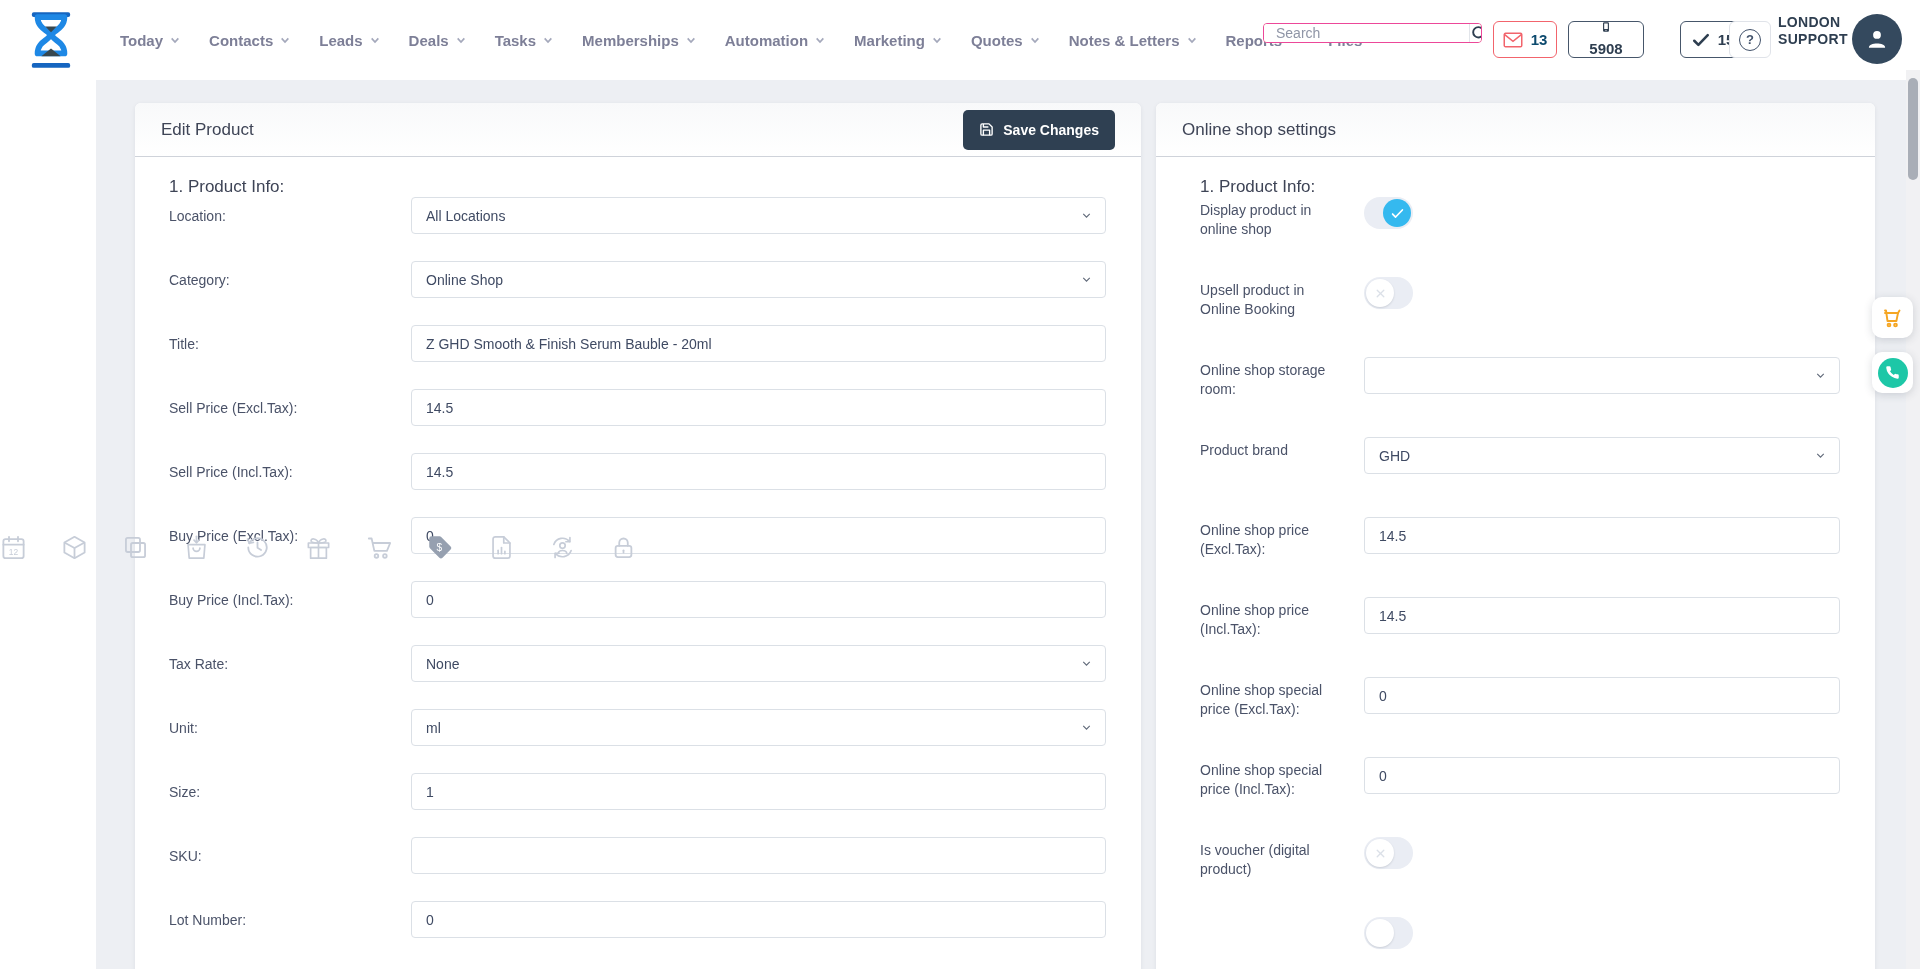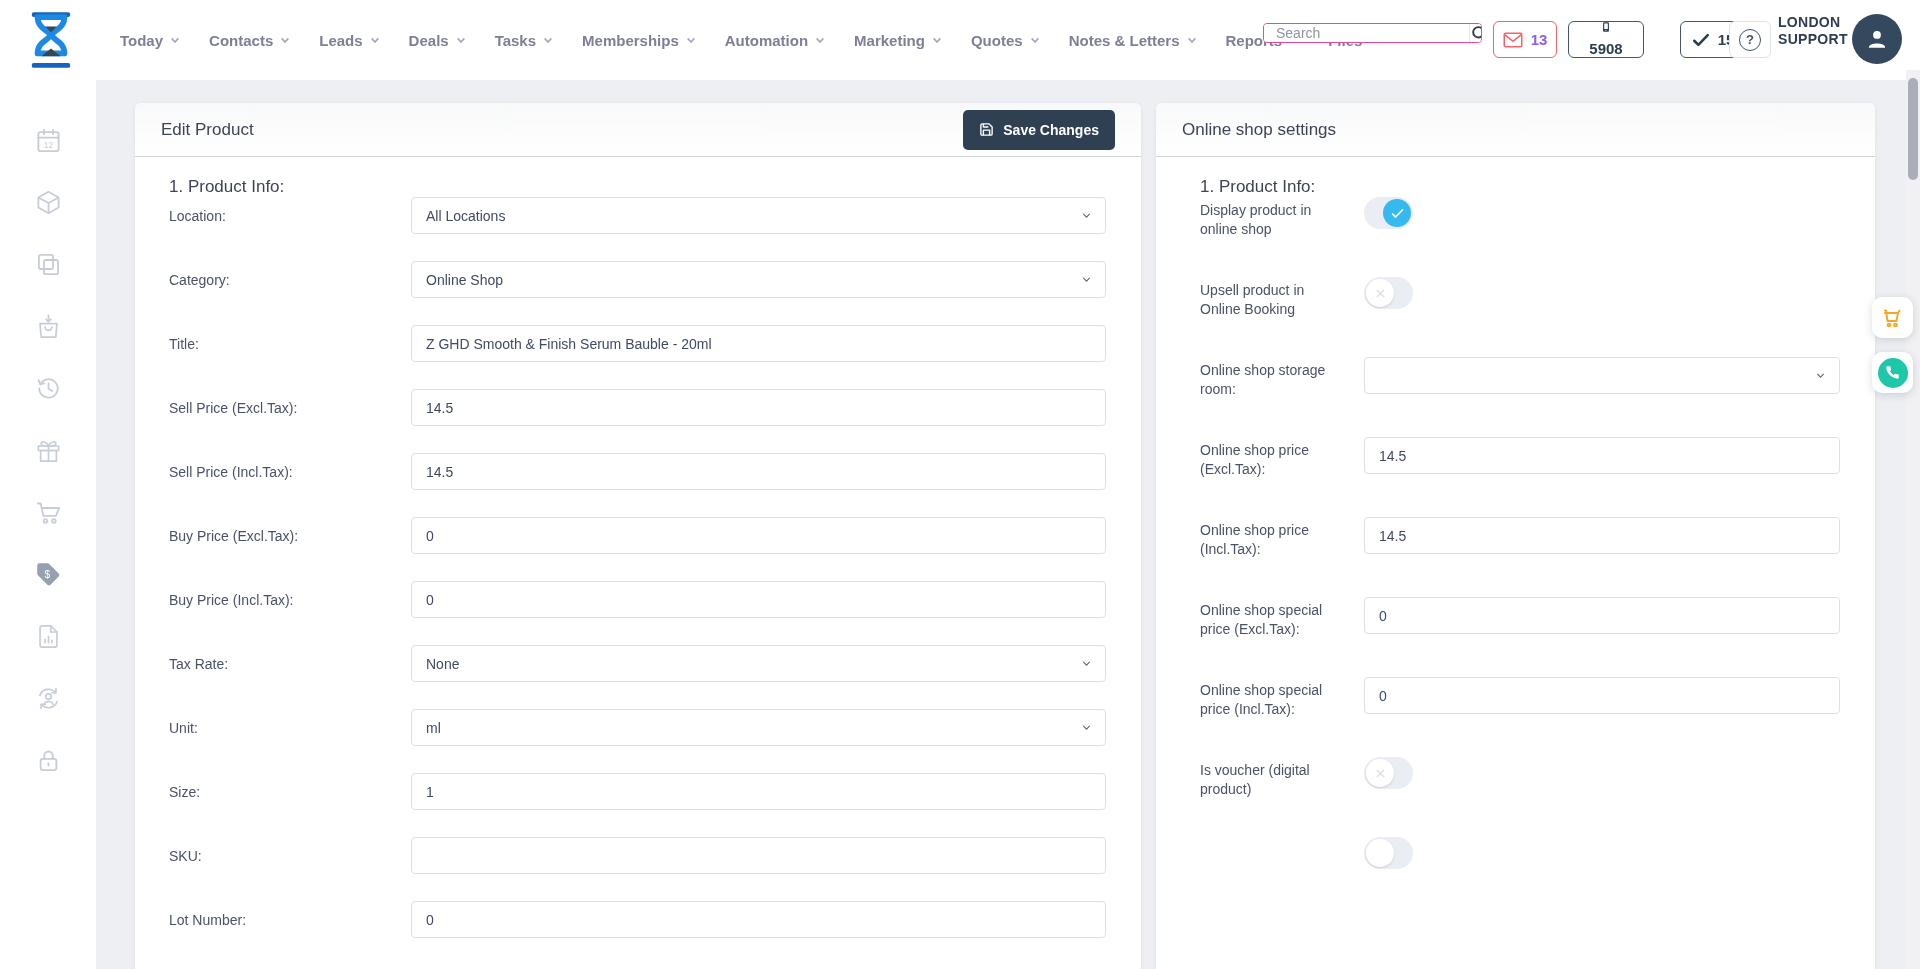--- a/index.html
+++ b/index.html
@@ -15,33 +15,33 @@
   .nav-item { display:flex; align-items:center; gap:7px; font-size:15px; font-weight:700; color:#7d7f97; cursor:pointer; white-space:nowrap; }
   .nav-item .chev { width:10px; height:10px; }
   .nav-item .chev polyline { stroke:#a4a8bb; stroke-width:2; fill:none; }
 
   .searchbox { position:absolute; left:1263px; top:23px; width:219px; height:20px; border:1px solid #ec4899; border-radius:4px; display:flex; background:#fef9c3; overflow:hidden; }
   .searchbox input { flex:1; border:none; outline:none; padding:0 12px; font-size:14px; color:#4a5268; font-family:"Liberation Sans",sans-serif; }
   .searchbox input::placeholder { color:#8f95a6; }
   .search-btn { width:44px; border-left:1px solid #e2e5ea; display:flex; align-items:center; justify-content:center; cursor:pointer; background:#fff; }
 
   .badge { position:absolute; top:21px; height:37px; border-radius:6px; display:flex; align-items:center; justify-content:center; gap:8px; cursor:pointer; background:#fff; font-size:15px; font-weight:700; }
-  .badge-mail { left:1493px; width:64px; border:1px solid #f2646c; color:#8b5cf6; }
+  .badge-mail { left:1493px; width:64px; border:1px solid #f2646c; color:#0c4a6e; }
   .badge-navy { border:1px solid #46566a; color:#2e3e50; }
   .badge-phone { left:1568px; width:76px;flex-direction:column; }
   .badge-check { left:1680px; width:66px; }
   .badge-help { left:1729px; width:42px; border:1px solid #e0e3e9; }
   .q-circle { width:22px; height:22px; border:1.5px solid #42526b; border-radius:50%; display:flex; align-items:center; justify-content:center; font-size:13px; font-weight:700; color:#42526b; }
 
   .user-menu { position:absolute; left:1778px; top:14px; display:flex; align-items:flex-start; gap:4px; cursor:pointer; }
   .user-name { font-size:14px; font-weight:700; color:#2e3e50; line-height:17px; letter-spacing:.3px; }
   .avatar { width:50px; height:50px; border-radius:50%; background:#34495e; display:flex; align-items:center; justify-content:center; }
 
   
-  .sidebar { position:absolute; left:0; top:80px; width:96px; height:889px; background:#ffffff; display:flex; flex-direction:column; align-items:center; padding-top:46px; gap:34px; z-index:20; }
+  .sidebar { position:absolute; left:0; top:80px; width:96px; height:889px; background:#ffffff; display:flex; flex-direction:row; align-items:center; padding-top:46px; gap:34px; z-index:20; }
   .side-icon { width:28px; height:28px; cursor:pointer; display:flex; align-items:center; justify-content:center; }
 
   
   .panel { position:absolute; top:103px; background:#fff; border-radius:6px; box-shadow:0 1px 4px rgba(40,50,70,.08); }
   .panel-left  { left:135px;  width:1006px; height:940px; }
   .panel-right { left:1156px; width:719px;  height:940px; }
   .panel-head { height:54px; display:flex; align-items:center; padding:0 26px; border-bottom:1px solid #cfd3da; background:linear-gradient(180deg,#f8f9fa,#ffffff); border-radius:6px 6px 0 0; }
   .panel-title { font-size:17px; color:#3e4456; font-weight:400; }
   .save-btn { margin-left:auto; height:40px; background:#2f4052; border:none; border-radius:5px; color:#fff; font-size:14px; font-weight:700; display:flex; align-items:center; gap:9px; padding:0 16px; cursor:pointer; font-family:"Liberation Sans",sans-serif; }
   .panel-body { padding:20px 35px 0 34px; }
@@ -437,20 +437,31 @@
         <div class="fctrl">
             <div class="fselect">
               <span class="sel-val"></span>
               <svg viewBox="0 0 24 24">
                 <polyline points="6,9 12,15 18,9"></polyline>
               </svg>
             </div>
           </div>
       </div>
 
+      <div class="frow">
+        <div class="flabel">Product brand</div>
+        <div class="fctrl">
+            <div class="fselect">
+              <span class="sel-val">GHD</span>
+              <svg viewBox="0 0 24 24">
+                <polyline points="6,9 12,15 18,9"></polyline>
+              </svg>
+            </div>
+          </div>
+      </div>
 
       <div class="frow">
         <div class="flabel">Online shop price (Excl.Tax):</div>
         <div class="fctrl"><input class="tinput" type="text" value="14.5" style=""></div>
       </div>
 
       <div class="frow">
         <div class="flabel">Online shop price (Incl.Tax):</div>
         <div class="fctrl"><input class="tinput" type="text" value="14.5" style=""></div>
       </div>

